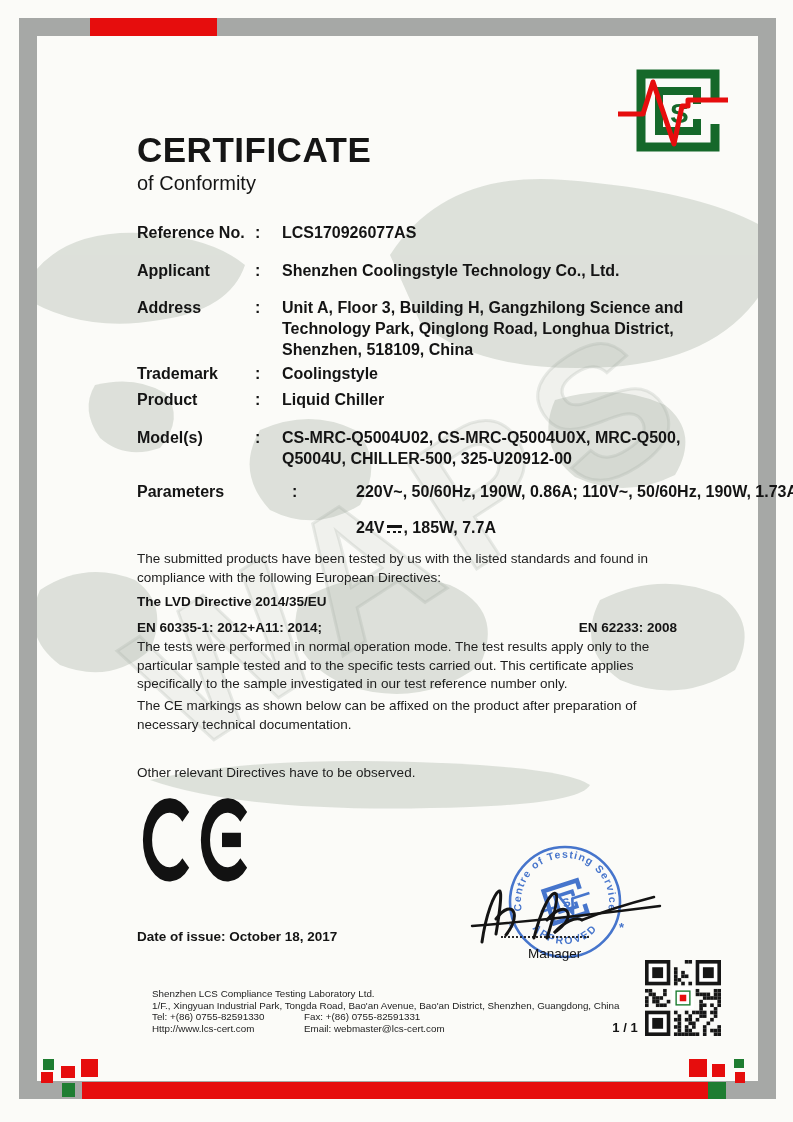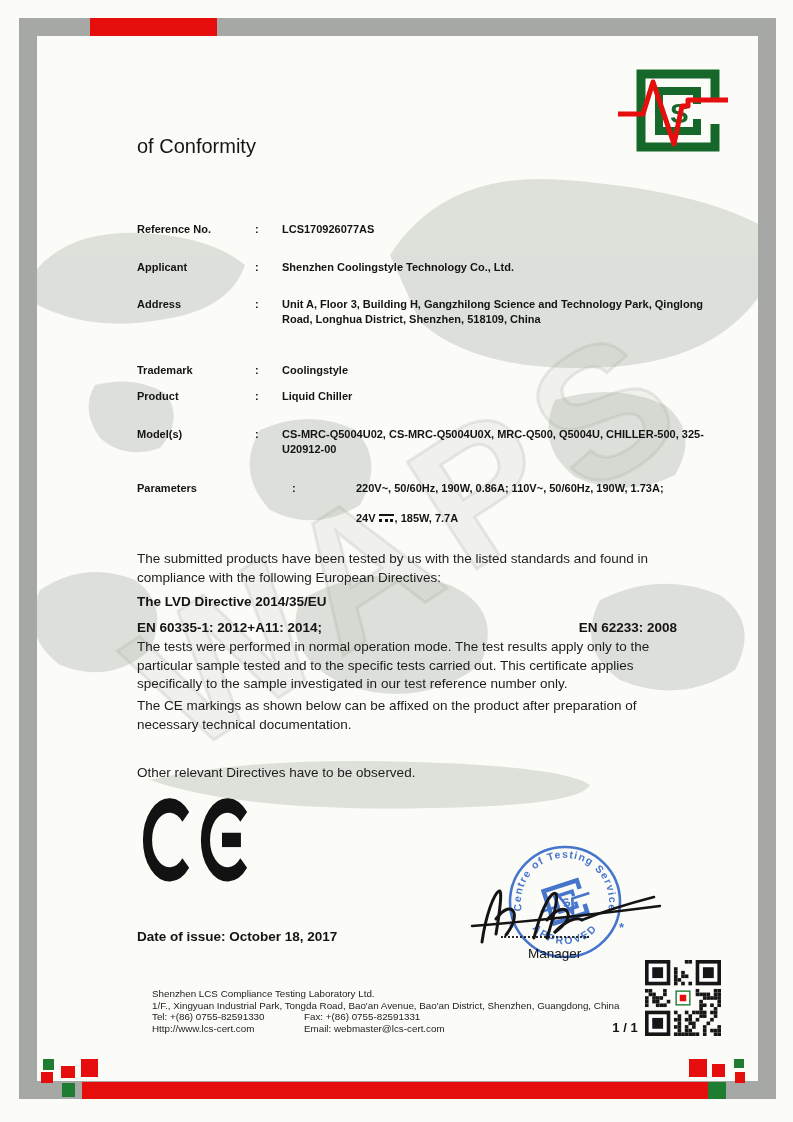--- a/index.html
+++ b/index.html
@@ -20,21 +20,21 @@
   .bar { position:absolute; z-index:4; }
   .red   { background:#e60d0d; }
   .green { background:#1e7d31; }
 
   
   .abs { position:absolute; z-index:5; }
   .title { font-size:35px; font-weight:bold; letter-spacing:0.5px; color:#151515; line-height:1.05; }
   .subtitle { font-size:20px; font-weight:normal; color:#151515; margin-top:3px; }
 
   .field-row { position:absolute; left:137px; width:575px; display:flex; z-index:5;
-               font-size:11px; font-weight:bold; color:#141414; line-height:1.32; }
+               font-size:16px; font-weight:bold; color:#141414; line-height:1.32; }
   .f-label { width:118px; flex:none; }
   .f-colon { width:27px; flex:none; }
   .f-value { width:430px; }
   .nowrap { white-space:nowrap; }
   .param-line2 { margin-top:15px; white-space:nowrap; }
 
   .dc-symbol { display:inline-block; width:15px; height:10px; position:relative; margin:0 1px 0 3px; vertical-align:-1px; }
   .dc-symbol::before { content:""; position:absolute; left:0; right:0; top:1px; height:2.6px; background:#141414; }
   .dc-symbol::after  { content:""; position:absolute; left:0; right:0; bottom:1px; height:2.6px;
                        background:repeating-linear-gradient(90deg,#141414 0 3.2px,transparent 3.2px 5.6px); }
@@ -95,20 +95,21 @@
   <div class="bar red" style="left:735px; top:1072px; width:10px; height:11px;"></div>
 
   <svg class="abs" style="left:618px; top:62px;" width="112" height="92" viewBox="0 0 112 92">
     <path d="M97,40 V12 H23 V85 H97 V62" fill="none" stroke="#15682a" stroke-width="9"></path>
     <path d="M79,42 V29 H41 V69 H79 V57" fill="none" stroke="#15682a" stroke-width="8"></path>
     <text x="52" y="61" font-size="28" font-weight="bold" fill="#15682a">S</text>
     <polyline points="0,52 25,52 35,20 56,82 64,44 70,44 70,38 110,38" fill="none" stroke="#e60d0d" stroke-width="5" stroke-linejoin="round"></polyline>
   </svg>
 
   <div class="abs" style="left:137px; top:132px;">
+    <div class="title">CERTIFICATE</div>
     <div class="subtitle">of Conformity</div>
   </div>
 
   <div class="field-row" style="top:222px;">
     <span class="f-label">Reference No.</span>
     <span class="f-colon">:</span>
     <span class="f-value">LCS170926077AS</span>
   </div>
   <div class="field-row" style="top:260px;">
     <span class="f-label">Applicant</span>

